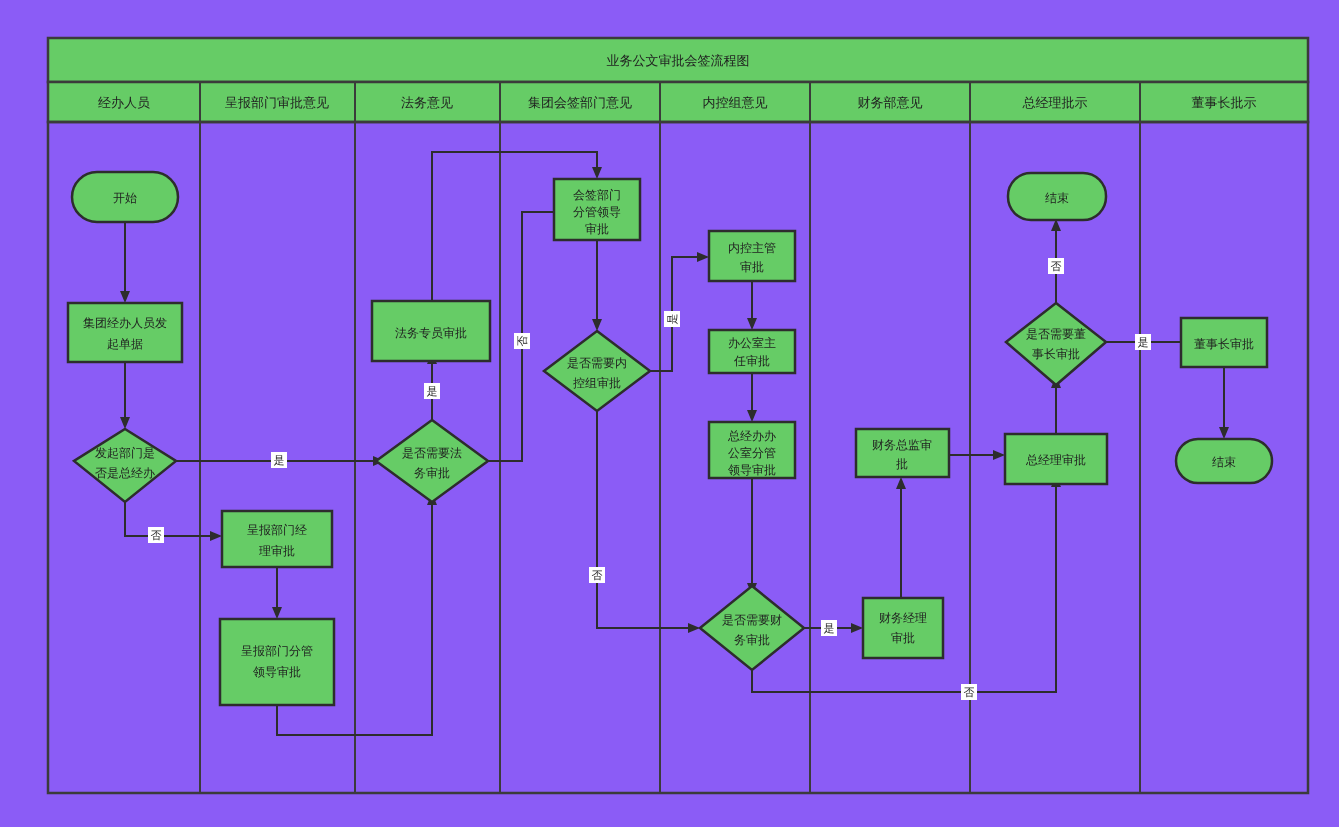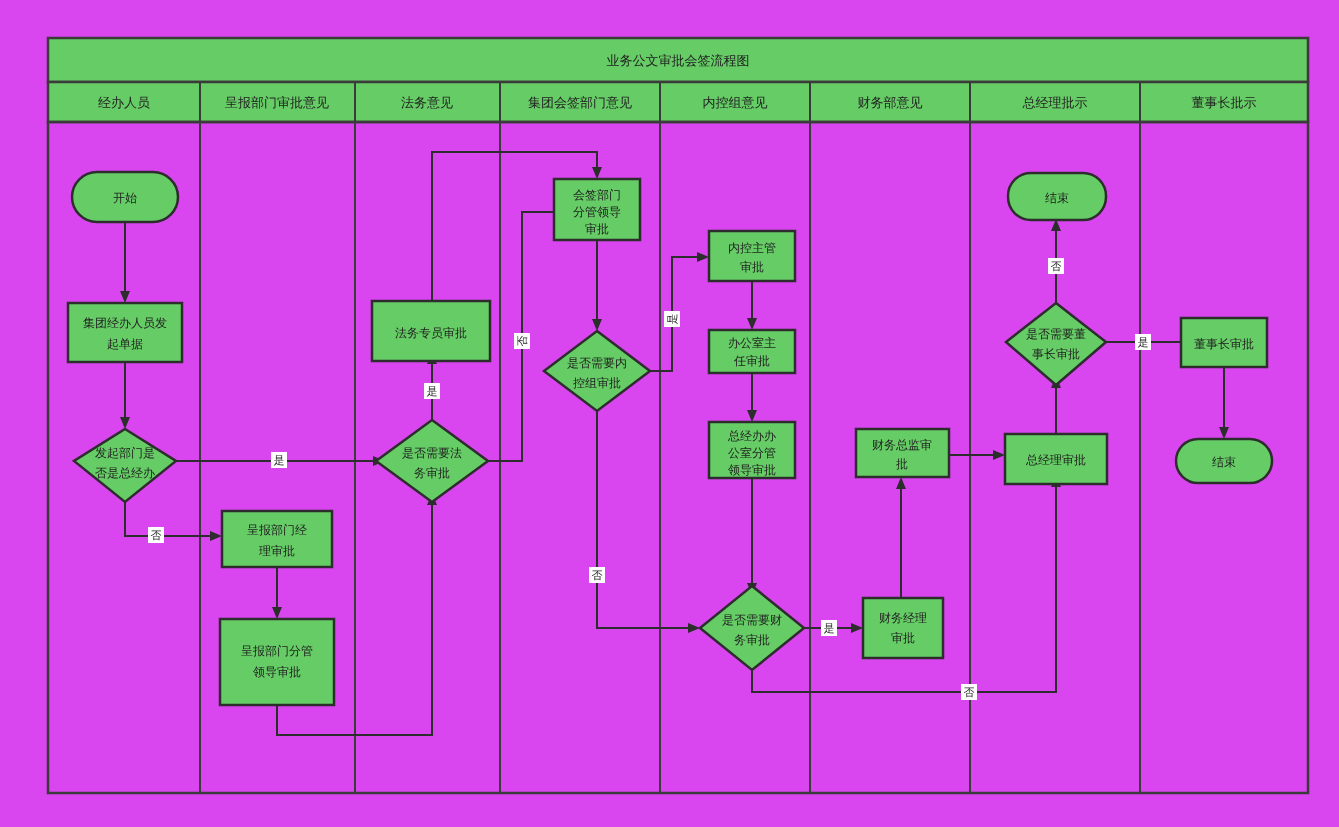--- a/index.html
+++ b/index.html
@@ -1,17 +1,17 @@
 <!DOCTYPE html>
 <html><head>
 <meta charset="utf-8">
 <style>
   html,body{margin:0;padding:0;background:#ffffff;}
   body{font-family:"Liberation Sans","DejaVu Sans",sans-serif;}
-  #stage{position:relative;width:1339px;height:827px;overflow:hidden;background:#d946ef;}
+  #stage{position:relative;width:1339px;height:827px;overflow:hidden;background:#8b5cf6;}
   #chart-svg{position:absolute;left:0;top:0;width:1339px;height:827px;}
   text{font-family:"Liberation Sans","DejaVu Sans",sans-serif;fill:#1f1f1f;}
   .title-text{font-size:13px;}
   .header-text{font-size:13px;}
   .node-text{font-size:12px;}
   .edge-label{font-size:11px;}
   .swimlane-fill{fill:#66cc66;}
   .lane-line{stroke:#3b3b3b;stroke-width:2;fill:none;}
   .frame-line{stroke:#3b3b3b;stroke-width:2.5;fill:none;}
   .node-shape{fill:#66cc66;stroke:#2d2d2d;stroke-width:2.5;}

